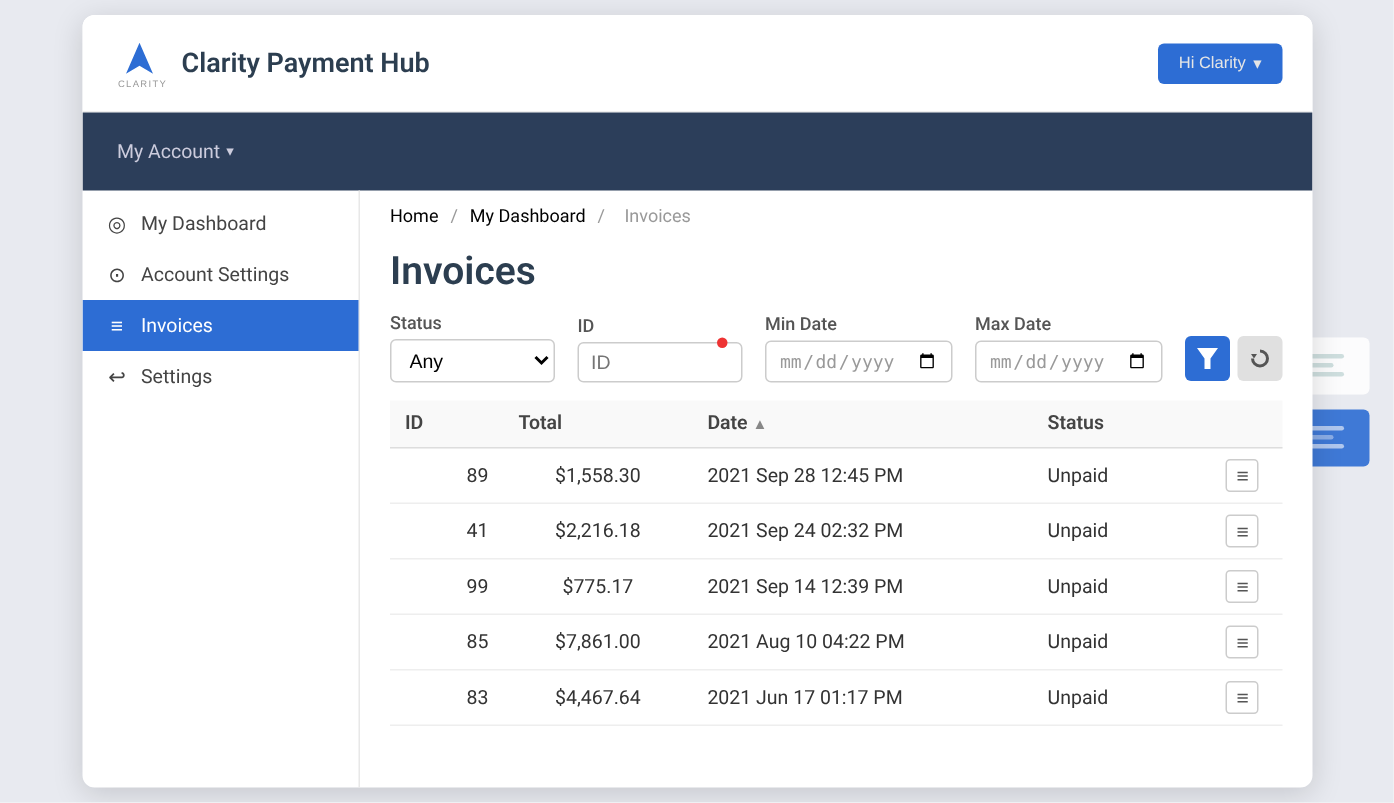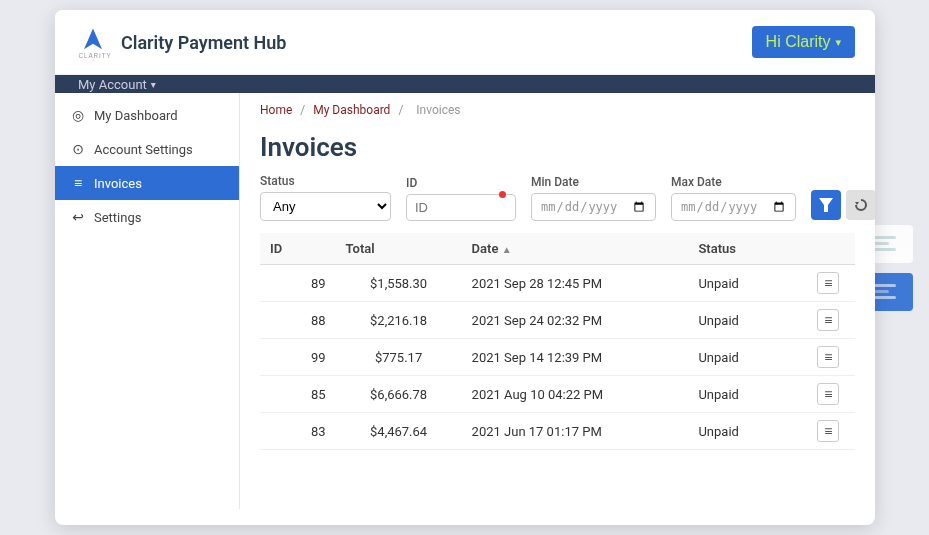--- a/index.html
+++ b/index.html
@@ -104,40 +104,40 @@
     }
 
     .app-title {
       font-size: 18px;
       font-weight: 600;
       color: #2c3e50;
     }
 
     .hi-button {
       background: #2d6dd4;
-      color: #bef264;
+      color: #e5e5e5;
       border: none;
       padding: 7px 14px;
       border-radius: 4px;
-      font-size: 16px;
+      font-size: 11px;
       cursor: pointer;
       display: flex;
       align-items: center;
       gap: 5px;
     }
 
     .hi-button::after {
       content: '▾';
       font-size: 11px;
     }
 
     
     .nav-bar {
       background: #2c3e5a;
-      height: 18px;
+      height: 52px;
       display: flex;
       align-items: center;
       padding: 0 15px;
     }
 
     .nav-item {
       color: #ccd;
       font-size: 13px;
       cursor: pointer;
       display: flex;
@@ -165,21 +165,21 @@
       overflow: hidden;
     }
 
     .breadcrumb-bar {
       padding: 10px 20px 5px;
       color: #666;
       font-size: 12px;
     }
 
     .breadcrumb-bar a {
-      color: #7f1d1d;
+      color: #000000;
       text-decoration: none;
     }
 
     .breadcrumb-bar span {
       margin: 0 5px;
       color: #999;
     }
 
     
     .sidebar {
@@ -247,21 +247,21 @@
       font-weight: 500;
     }
 
     .filter-select {
       border: 1px solid #ccc;
       border-radius: 4px;
       padding: 5px 8px;
       font-size: 13px;
       background: white;
       cursor: pointer;
-      width: 131px;
+      width: 110px;
     }
 
     .filter-input {
       border: 1px solid #ccc;
       border-radius: 4px;
       padding: 5px 8px;
       font-size: 13px;
       width: 110px;
       color: #999;
       position: relative;
@@ -504,40 +504,40 @@
             <tr>
       <td class="td-id">89</td>
       <td class="td-total">$1,558.30</td>
       <td class="td-date">2021 Sep 28 12:45 PM</td>
       <td class="td-status">Unpaid</td>
       <td class="td-action">
         <button class="action-btn">≡</button>
       </td>
     </tr>
                 <tr>
-      <td class="td-id">88</td>
+      <td class="td-id">41</td>
       <td class="td-total">$2,216.18</td>
       <td class="td-date">2021 Sep 24 02:32 PM</td>
       <td class="td-status">Unpaid</td>
       <td class="td-action">
         <button class="action-btn">≡</button>
       </td>
     </tr>
                 <tr>
       <td class="td-id">99</td>
       <td class="td-total">$775.17</td>
       <td class="td-date">2021 Sep 14 12:39 PM</td>
       <td class="td-status">Unpaid</td>
       <td class="td-action">
         <button class="action-btn">≡</button>
       </td>
     </tr>
                 <tr>
       <td class="td-id">85</td>
-      <td class="td-total">$6,666.78</td>
+      <td class="td-total">$7,861.00</td>
       <td class="td-date">2021 Aug 10 04:22 PM</td>
       <td class="td-status">Unpaid</td>
       <td class="td-action">
         <button class="action-btn">≡</button>
       </td>
     </tr>
                 <tr>
       <td class="td-id">83</td>
       <td class="td-total">$4,467.64</td>
       <td class="td-date">2021 Jun 17 01:17 PM</td>

